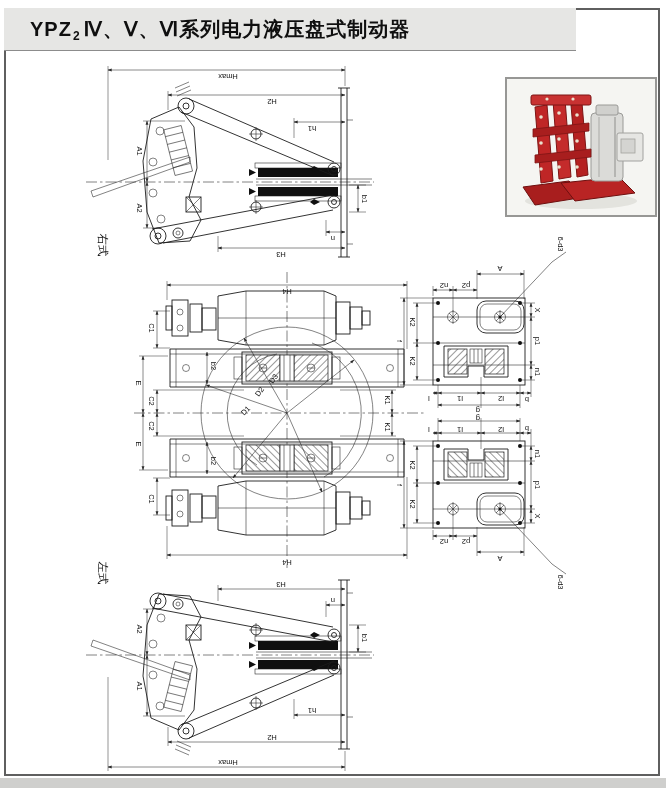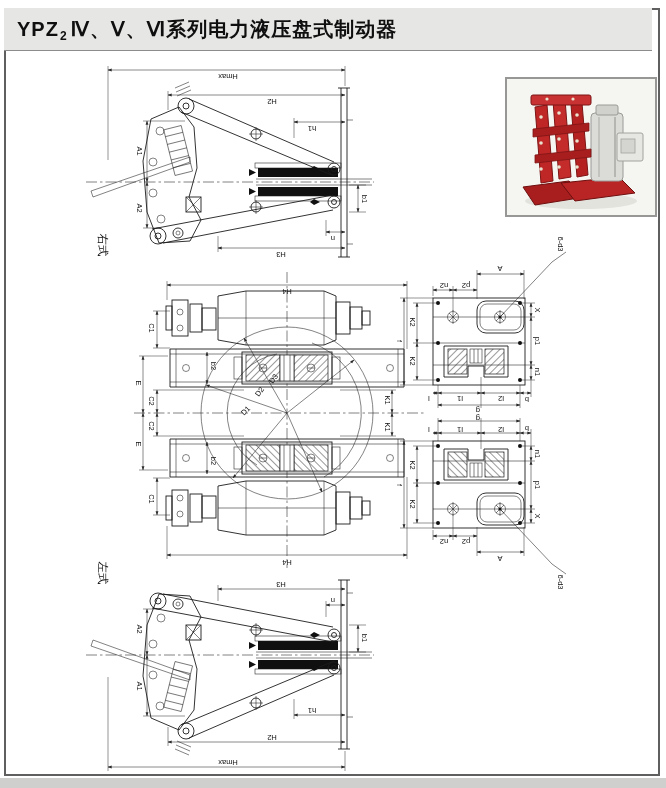--- a/index.html
+++ b/index.html
@@ -28,21 +28,21 @@
   text.lbl{font-size:7.5px;fill:#101010;text-anchor:middle;dominant-baseline:middle;
            font-family:"Liberation Sans",sans-serif;}
   text.lblcn{font-size:11.5px;fill:#101010;text-anchor:middle;dominant-baseline:middle;
            font-family:"Liberation Sans",sans-serif;}
 </style>
 </head>
 <body>
 
 <div class="frame"></div>
 
-<div class="header" style="position:absolute;left:4px;top:8px;width:648px;padding-left:13px;">
+<div class="header" style="position:absolute;left:4px;top:8px;width:572px;">
   <div class="title"><span>YPZ</span><span class="sub">2</span><span>Ⅳ、Ⅴ、Ⅵ系列电力液压盘式制动器</span></div>
 </div>
 
 <svg class="dwg" viewBox="0 0 666 788" xmlns="http://www.w3.org/2000/svg">
   <defs>
     <marker id="ar" viewBox="0 0 10 10" refX="9" refY="5" markerWidth="7.5" markerHeight="7.5" orient="auto-start-reverse">
       <path d="M0,1.5 L10,5 L0,8.5 Z" fill="#2a2a2a"></path>
     </marker>
     <pattern id="h1" width="5" height="5" patternUnits="userSpaceOnUse" patternTransform="rotate(45)">
       <line x1="0" y1="0" x2="0" y2="5" stroke="#333" stroke-width="1"></line>

